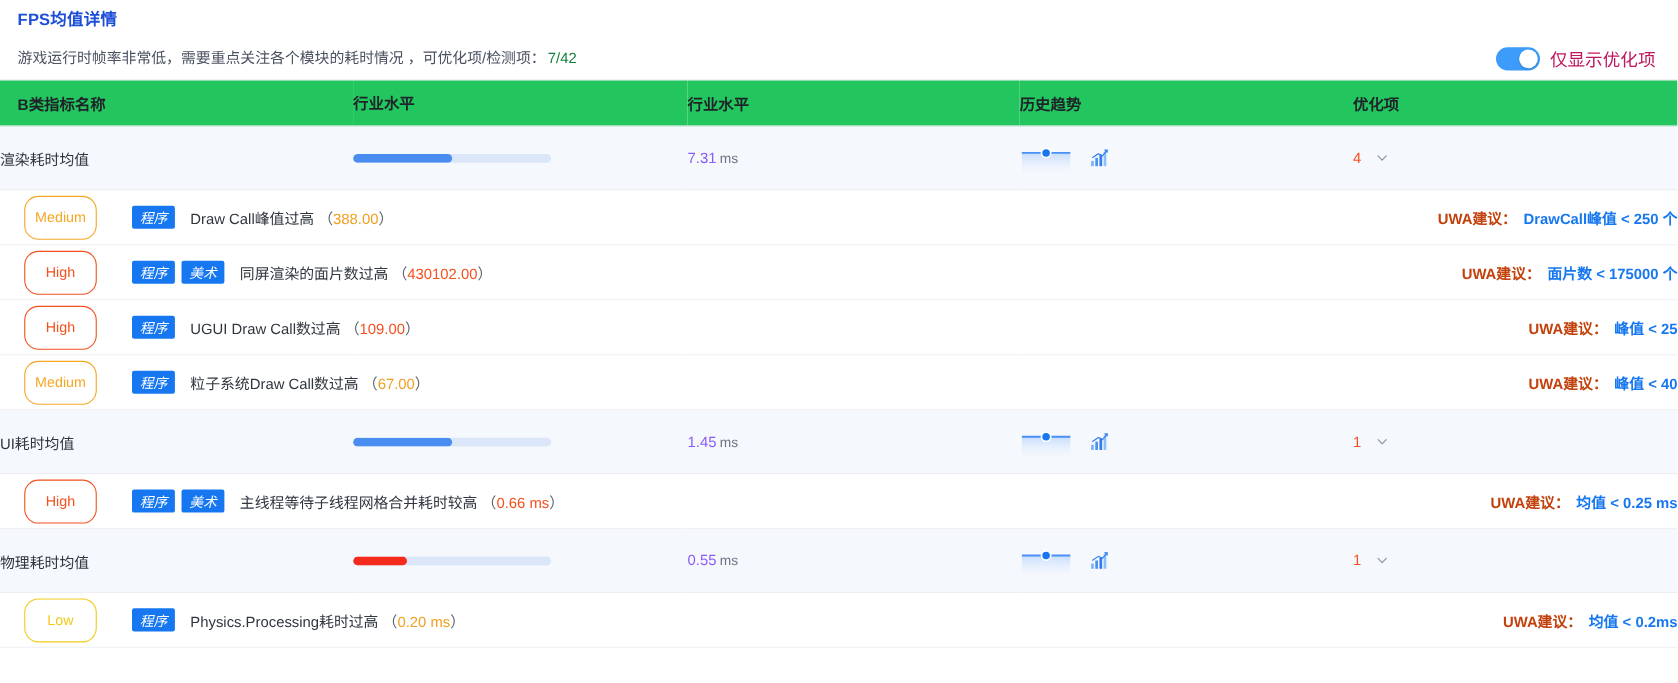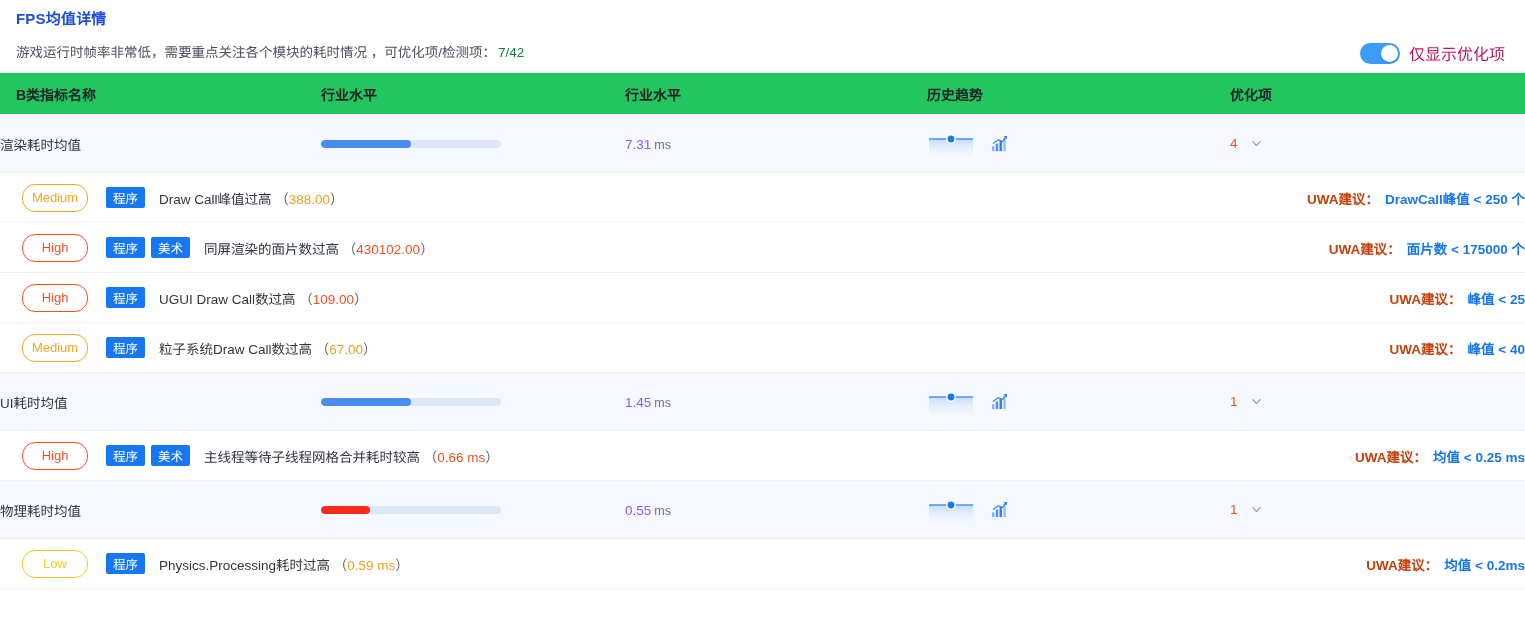--- a/index.html
+++ b/index.html
@@ -182,32 +182,32 @@
     align-items: center;
     gap: 0;
     padding-left: 22px;
     white-space: nowrap;
   }
   .sev {
     display: inline-flex;
     align-items: center;
     justify-content: center;
     width: 66px;
-    height: 28px;
+    height: 40px;
     border-radius: 13px;
     border: 1px solid currentColor;
     font-size: 13px;
     box-sizing: border-box;
     flex: none;
   }
   .sev-high   { color: #f4511e; }
   .sev-medium { color: #f5a623; }
   .sev-low    { color: #f2cb1a; }
 
-  .tags { display: inline-flex; gap: 6px; margin-left: 18px; flex: none; }
+  .tags { display: inline-flex; gap: 6px; margin-left: 32px; flex: none; font-style: italic; }
   .tag {
     display: inline-flex;
     align-items: center;
     justify-content: center;
     height: 21px;
     padding: 0 7px;
     background: #1677f0;
     color: #ffffff;
     font-size: 12.5px;
     border-radius: 2px;
@@ -510,21 +510,21 @@
   <tr class="detail-row">
     <td colspan="4">
       <div class="detail-left">
         <span class="sev sev-low">Low</span>
         <span class="tags">
               <span class="tag">程序</span>
             </span>
         <span class="issue-text">
           <span>Physics.Processing耗时过高</span>
           <span class="issue-paren">
-            （<span class="issue-val">0.59 ms</span>）
+            （<span class="issue-val">0.20 ms</span>）
           </span>
         </span>
       </div>
     </td>
     <td class="advice">
       <span class="advice-label">UWA建议：</span><span class="advice-value">均值 &lt; 0.2ms</span>
     </td>
   </tr>
 </tbody>
 </table>

